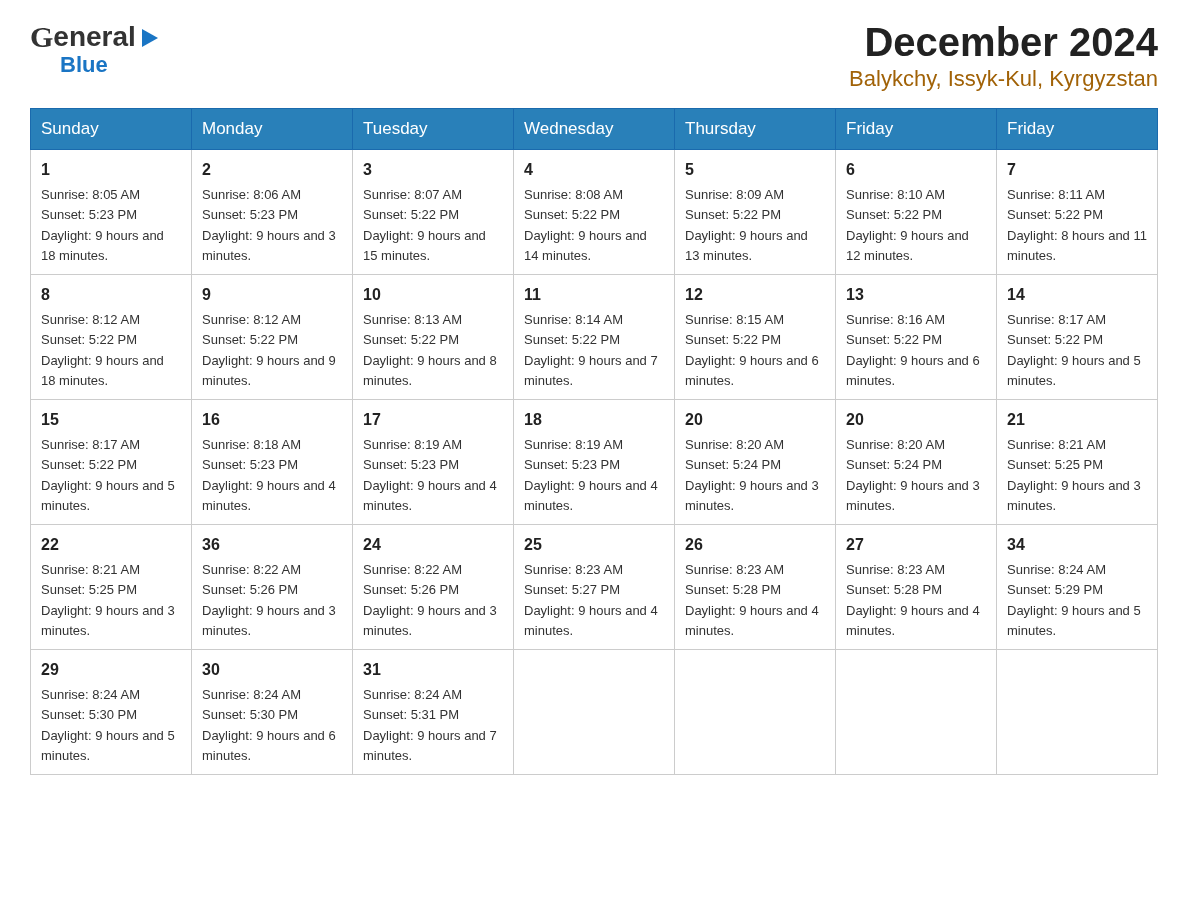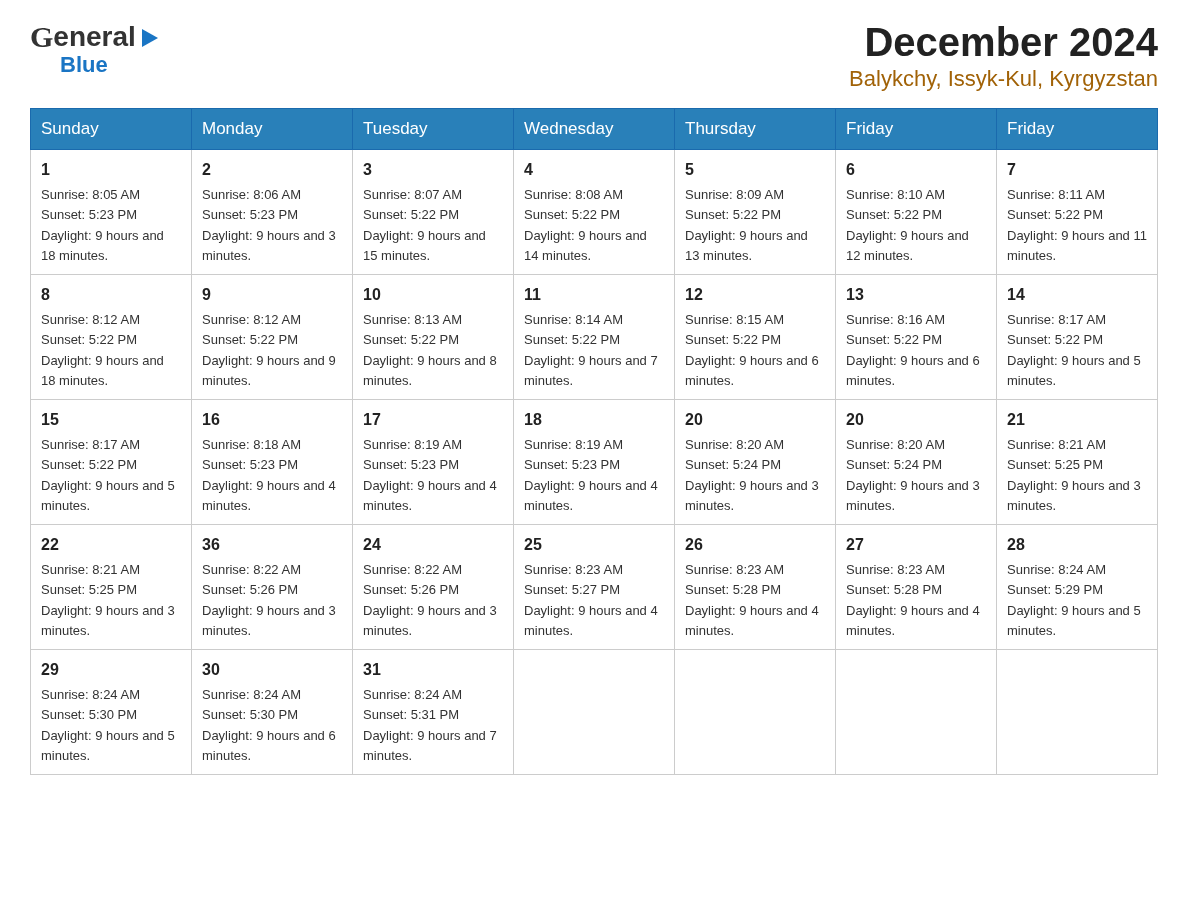--- a/index.html
+++ b/index.html
@@ -169,21 +169,21 @@
         <td>
           <span class="day-num">6</span>
           <span class="day-info">Sunrise: 8:10 AM</span><br>
           <span class="day-info">Sunset: 5:22 PM</span><br>
           <span class="day-info">Daylight: 9 hours and 12 minutes.</span>
         </td>
         <td>
           <span class="day-num">7</span>
           <span class="day-info">Sunrise: 8:11 AM</span><br>
           <span class="day-info">Sunset: 5:22 PM</span><br>
-          <span class="day-info">Daylight: 9 hours and 11 minutes.</span>
+          <span class="day-info">Daylight: 8 hours and 11 minutes.</span>
         </td>
       </tr>
       <tr>
         <td>
           <span class="day-num">8</span>
           <span class="day-info">Sunrise: 8:12 AM</span><br>
           <span class="day-info">Sunset: 5:22 PM</span><br>
           <span class="day-info">Daylight: 9 hours and 18 minutes.</span>
         </td>
         <td>
@@ -298,21 +298,21 @@
           <span class="day-info">Sunset: 5:28 PM</span><br>
           <span class="day-info">Daylight: 9 hours and 4 minutes.</span>
         </td>
         <td>
           <span class="day-num">27</span>
           <span class="day-info">Sunrise: 8:23 AM</span><br>
           <span class="day-info">Sunset: 5:28 PM</span><br>
           <span class="day-info">Daylight: 9 hours and 4 minutes.</span>
         </td>
         <td>
-          <span class="day-num">28</span>
+          <span class="day-num">34</span>
           <span class="day-info">Sunrise: 8:24 AM</span><br>
           <span class="day-info">Sunset: 5:29 PM</span><br>
           <span class="day-info">Daylight: 9 hours and 5 minutes.</span>
         </td>
       </tr>
       <tr>
         <td>
           <span class="day-num">29</span>
           <span class="day-info">Sunrise: 8:24 AM</span><br>
           <span class="day-info">Sunset: 5:30 PM</span><br>

